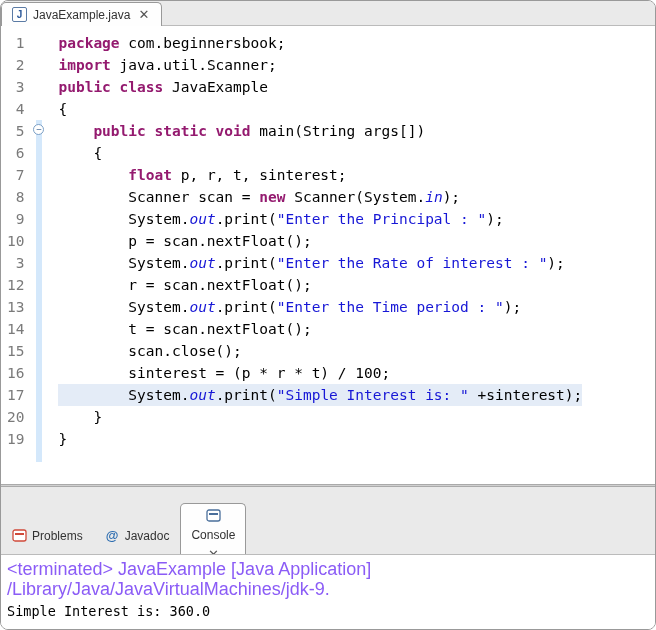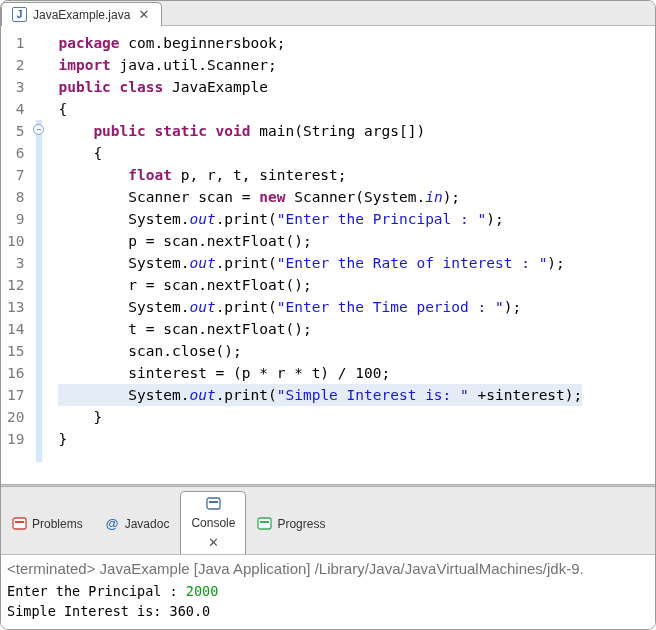--- a/index.html
+++ b/index.html
@@ -125,44 +125,44 @@
   }
   .btab {
     display: flex;
     align-items: center;
     gap: 5px;
     padding: 4px 10px;
     color: #333;
     border: 1px solid transparent;
     border-bottom: none;
     position: relative;
-    top: 1px;
+    top: 13px;
     white-space: nowrap;
   }
   .btab.active {
     background: #fefefe;
     border: 1px solid #999;
     border-bottom: 1px solid #fefefe;
     border-radius: 5px 5px 0 0;
     flex-direction: column;
   }
   .btab .ic { width: 15px; height: 15px; display: inline-flex; align-items:center; justify-content:center; }
   .btab .close { color: #555; font-size: 13px; padding: 0 2px; }
 
   .console {
     background: #fff;
     padding: 4px 6px 8px 6px;
     font-family: "Menlo", "Consolas", monospace;
     font-size: 13.5px;
     line-height: 20px;
   }
   .console .status {
-    color: #737373;
+    color: #8b5cf6;
     font-family: "Lucida Grande", Arial, sans-serif;
-    font-size: 15px;
+    font-size: 18px;
     margin-bottom: 2px;
   }
   .console .cline .inp { color: #0a9a18; }
 </style>
 </head>
 <body>
 
 <div class="tab-bar">
   <div class="tab">
     <span class="jicon">J</span>
@@ -221,30 +221,20 @@
     <div class="btab active">
       <span class="ic">
         <svg width="15" height="15">
           <rect x="1" y="2" width="13" height="11" rx="2" fill="#fff" stroke="#4a6f9b" stroke-width="1.3"></rect>
           <rect x="3" y="5" width="9" height="2" fill="#4a6f9b"></rect>
         </svg>
       </span>
       <span>Console</span>
       <span class="close">✕</span>
     </div>
-    <div class="btab">
-      <span class="ic">
-        <svg width="15" height="15">
-          <rect x="1" y="2" width="13" height="11" rx="2" fill="#fff" stroke="#3aaa56" stroke-width="1.3"></rect>
-          <rect x="3" y="5" width="9" height="2" fill="#3aaa56"></rect>
-        </svg>
-      </span>
-      <span>Progress</span>
-    </div>
   </div>
 
 <div class="console">
   <div class="status">&lt;terminated&gt; JavaExample [Java Application] /Library/Java/JavaVirtualMachines/jdk-9.</div>
   <div id="console-lines">
-      <div class="cline"><span>Enter the Principal : </span><span class="inp">2000</span></div>
       <div class="cline"><span>Simple Interest is: 360.0</span></div>
     </div>
 </div>
 
 </body></html>

